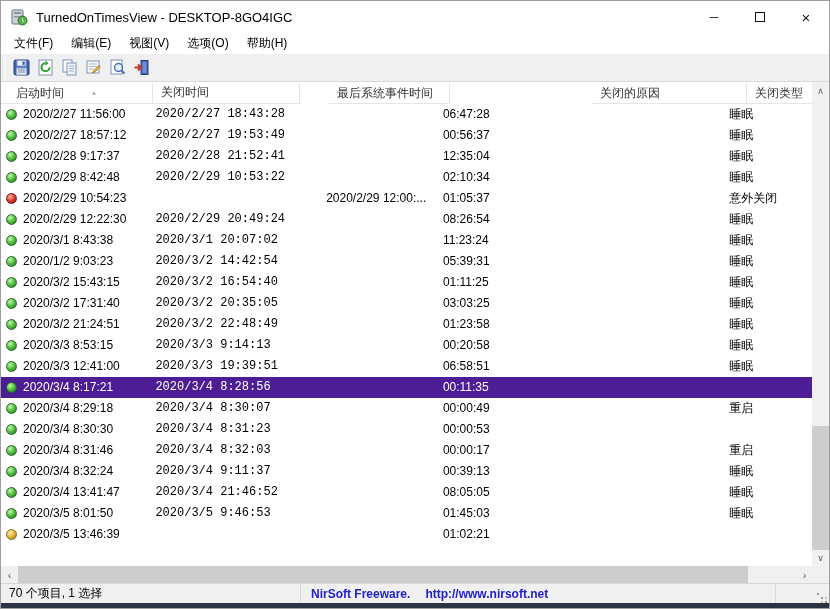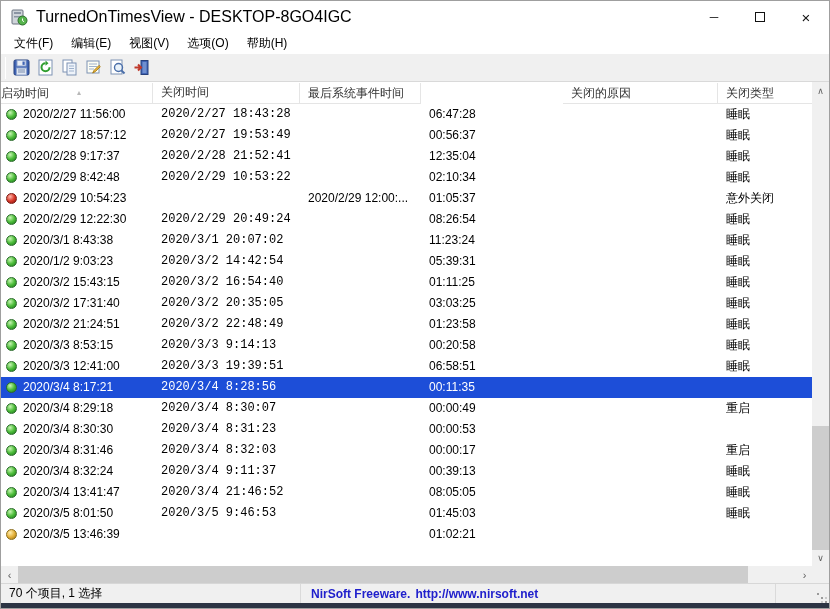--- a/index.html
+++ b/index.html
@@ -2,65 +2,65 @@
 <html><head>
 <meta charset="utf-8">
 <style>
   * { margin:0; padding:0; box-sizing:border-box; }
   body { font-family:"Liberation Sans","DejaVu Sans",sans-serif; font-size:12px; color:#000; background:#fff; }
   .window { position:relative; width:830px; height:609px; border:1px solid #9f9f9f; background:#fff; overflow:hidden; }
 
   
   .titlebar { position:absolute; left:0; top:0; width:100%; height:32px; background:#fff; display:flex; align-items:center; }
   .app-icon { margin-left:9px; width:18px; height:18px; }
-  .title-text { margin-left:8px; font-size:16px; color:#000; }
+  .title-text { margin-left:8px; font-size:13px; color:#000; }
   .win-controls { position:absolute; right:0; top:0; height:32px; display:flex; }
   .win-btn { width:46px; height:32px; display:flex; align-items:center; justify-content:center; color:#111; font-size:12px; cursor:default; }
   .win-btn.max span { display:block; width:10px; height:10px; border:1px solid #111; }
 
   
   .menubar { position:absolute; left:0; top:32px; width:100%; height:21px; background:#fff; display:flex; align-items:center; padding-left:4px; }
   .menu-item { padding:2px 9px; color:#000000; }
 
   
   .toolbar { position:absolute; left:0; top:53px; width:100%; height:28px; background:#f0f0f0; border-bottom:1px solid #d9d9d9; display:flex; align-items:center; }
   .tb-sep { width:1px; height:22px; background:#cfcfcf; margin:0 3px 0 4px; border-right:1px solid #fff; }
   .tb-btn { width:24px; height:24px; display:flex; align-items:center; justify-content:center; }
 
   
   .listview { position:absolute; left:0; top:81px; width:812px; height:501px; background:#fff; overflow:hidden; }
   .lv-header { position:absolute; left:0; top:1px; height:21px; display:flex; background:#fff; }
   .hcell { height:21px; line-height:20px; padding-left:8px; color:#333; border-right:1px solid #e5e5e5; border-bottom:1px solid #e5e5e5; white-space:nowrap; overflow:hidden; }
   .sort-mark { color:#b8b8b8; font-size:8px; margin-left:28px; vertical-align:2px; }
   .lv-body { position:absolute; left:0; top:22px; width:812px; }
   .row { display:flex; height:21px; line-height:21px; background:#fff;align-items:flex-end; }
-  .row.selected { background:#1d4ed8; color:#fff; }
+  .row.selected { background:#4c1d95; color:#fff; }
   .cell { height:21px; padding-left:8px; white-space:nowrap; overflow:hidden; }
   .c0 { width:152px; padding-left:4px; display:flex; align-items:center; }
-  .c1 { width:147px;font-family:Liberation Mono, monospace; } .c2 { width:121px; } .c3 { width:142px;margin-top:24px; } .c4 { width:155px; } .c5 { width:95px; }
+  .c1 { width:147px;font-family:Liberation Mono, monospace; } .c2 { width:121px;margin-left:29px; } .c3 { width:142px;margin-top:24px; } .c4 { width:155px; } .c5 { width:95px; }
   .ball { display:inline-block; width:11px; height:11px; border-radius:50%; margin:0 6px 0 1px; flex:0 0 auto; }
   .ball.green  { background:radial-gradient(circle at 35% 30%, #c8f5b4, #4dbd3a 50%, #1d7a1d 95%); border:1px solid #2a6b2a; }
   .ball.red    { background:radial-gradient(circle at 35% 30%, #ffb9ad, #d93a2b 50%, #8c130e 95%); border:1px solid #7a1a12; }
   .ball.yellow { background:radial-gradient(circle at 35% 30%, #ffeeb0, #e5b23c 50%, #a3770f 95%); border:1px solid #8a6c1a; }
 
   
   .vscroll { position:absolute; right:0; top:81px; width:17px; height:484px; background:#f0f0f0; }
   .vscroll .arrow { position:absolute; left:0; width:17px; height:17px; color:#606060; font-size:9px; display:flex; align-items:center; justify-content:center; }
   .vscroll .up { top:0; } .vscroll .down { bottom:0; }
   .vthumb { position:absolute; left:0; top:344px; width:17px; height:124px; background:#cdcdcd; }
   .hscroll { position:absolute; left:0; top:565px; width:812px; height:17px; background:#f0f0f0; }
   .hscroll .arrow { position:absolute; top:0; width:17px; height:17px; color:#606060; font-size:11px; display:flex; align-items:center; justify-content:center; }
   .hscroll .left { left:0; } .hscroll .right { right:0; }
   .hthumb { position:absolute; left:17px; top:0; width:730px; height:17px; background:#cdcdcd; }
   .sb-corner { position:absolute; right:0; top:565px; width:17px; height:17px; background:#f0f0f0; }
 
   
   .statusbar { position:absolute; left:0; top:582px; width:100%; height:20px; background:#f0f0f0; border-top:1px solid #d7d7d7; display:flex; align-items:center; }
   .sb-pane1 { width:300px; padding-left:8px; color:#000; border-right:1px solid #dadada; height:100%; display:flex; align-items:center; }
-  .sb-pane2 { width:475px; padding-left:10px; height:100%; display:flex; align-items:center; gap:5px; border-right:1px solid #dadada; }
+  .sb-pane2 { width:475px; padding-left:10px; height:100%; display:flex; align-items:center; gap:15px; border-right:1px solid #dadada; }
   .nirsoft { color:#2020cc; font-weight:bold; }
   .grip { position:absolute; right:10px; bottom:8px; width:2px; height:2px; background:#9a9a9a; box-shadow:4px 4px 0 #9a9a9a, 8px 8px 0 #9a9a9a, 8px 4px 0 #c9c9c9, 4px 8px 0 #c9c9c9; }
 
   .darkstrip { position:absolute; left:0; top:602px; width:100%; height:7px; background:#2c3444; }
 </style>
 </head>
 <body>
 
 <div class="window">
 
@@ -142,21 +142,21 @@
       <svg width="17" height="17" viewBox="0 0 17 17">
         <rect x="8" y="1.5" width="7" height="14" fill="#3f63b4" stroke="#27407c"></rect>
         <rect x="9.5" y="3" width="4" height="11" fill="#6f8fd0"></rect>
         <path d="M1.5 8.5 h6 M5 5.5 l3 3 -3 3" fill="none" stroke="#c0392b" stroke-width="2"></path>
       </svg>
     </div>
   </div>
 
   <div class="listview">
     <div class="lv-header">
-      <div class="hcell c0" style="padding-left:0;">
+      <div class="hcell c0" style="padding-left:15px;">
         <span>启动时间</span>
           <span class="sort-mark">▴</span>
       </div>
       <div class="hcell c1"><span>关闭时间</span></div>
       <div class="hcell c2"><span>最后系统事件时间</span></div>
       <div class="hcell c3"><span>持续时间</span></div>
       <div class="hcell c4"><span>关闭的原因</span></div>
       <div class="hcell c5"><span>关闭类型</span></div>
     </div>
     <div class="lv-body">

